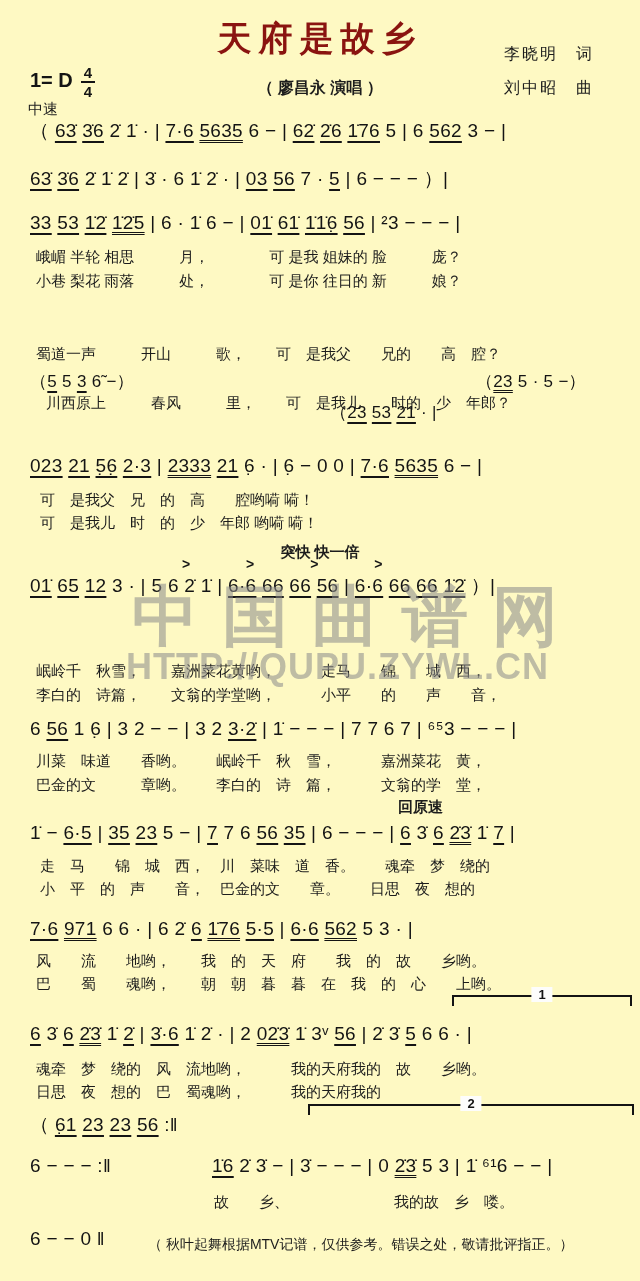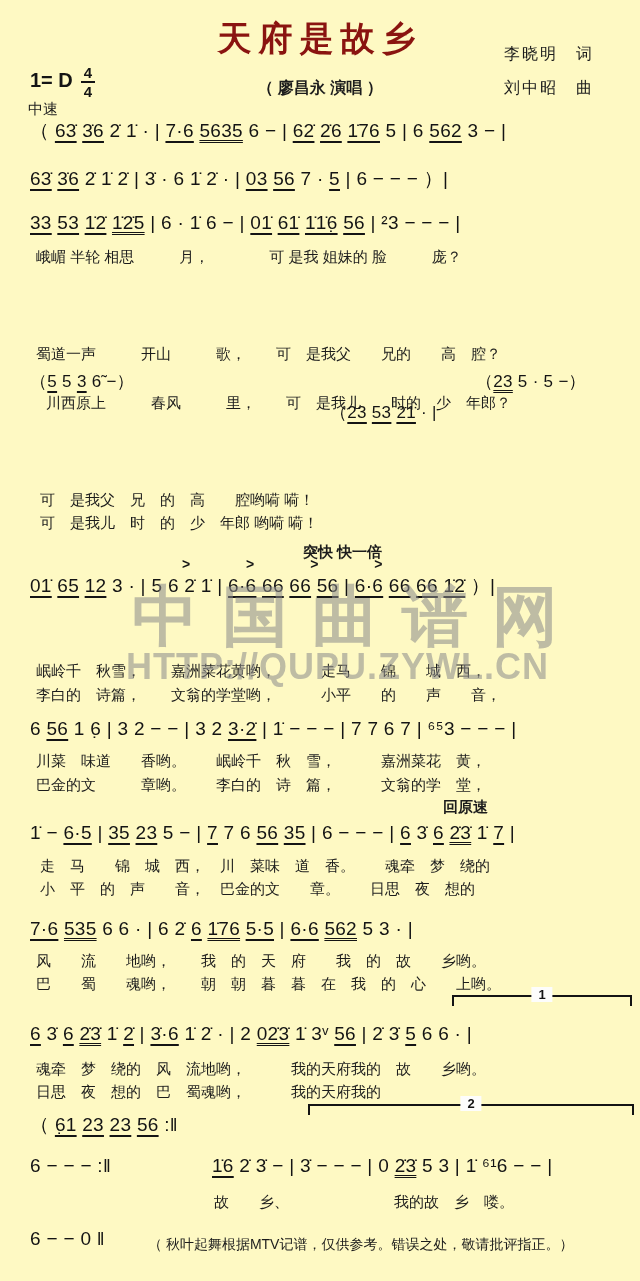--- a/index.html
+++ b/index.html
@@ -21,21 +21,21 @@
   .tsn{border-bottom:2px solid #141414;}
   .tempo{position:absolute;top:100px;left:28px;font-size:15px;color:#1c1c1c;}
   .n{
     position:absolute;left:30px;white-space:nowrap;
     font-size:19px;font-weight:normal;letter-spacing:.3px;color:#141414;z-index:1;
   }
   .u{text-decoration:underline;text-decoration-thickness:1.5px;text-underline-offset:4px;}
   .uu{text-decoration:underline double;text-decoration-thickness:1px;text-underline-offset:3px;}
   .l{position:absolute;left:36px;white-space:nowrap;font-size:15px;color:#1c1c1c;z-index:1;}
   .center{left:0;right:0;text-align:center;}
-  .mark{position:absolute;font-size:15px;font-weight:bold;color:#1c1c1c;z-index:1;padding-left:45px;}
+  .mark{position:absolute;font-size:15px;font-weight:bold;color:#1c1c1c;z-index:1;}
   .accents{position:absolute;font-size:14px;font-weight:bold;letter-spacing:26px;color:#141414;z-index:1;}
   .volta{position:absolute;height:9px;border-top:2px solid #141414;border-left:2px solid #141414;border-right:2px solid #141414;z-index:1;}
   .vl{position:absolute;top:-10px;left:50%;transform:translateX(-50%);background:#fdfdfc;padding:0 7px;font-size:13px;font-weight:bold;}
   .wm1{position:absolute;top:572px;left:94px;font-size:66px;font-weight:bold;letter-spacing:24px;
        color:#8b8b8b;opacity:.55;z-index:2;white-space:nowrap;pointer-events:none;margin-left:38px;}
   .wm2{position:absolute;top:646px;left:126px;font-size:36px;font-weight:bold;letter-spacing:1px;
        color:#8b8b8b;opacity:.55;z-index:2;white-space:nowrap;pointer-events:none;}
   .footnote{position:absolute;left:148px;top:1236px;font-size:14px;color:#1c1c1c;white-space:nowrap;z-index:1;}
 </style>
 </head>
@@ -51,47 +51,49 @@
   <div class="keysig">
     <span>1= D</span><span class="ts"><span class="tsn">4</span><span class="tsd">4</span></span>
   </div>
   <div class="tempo">中速</div>
 
   <div class="n" style="top:118px">（ <span class="u">63̇</span> <span class="u">3̇6</span> 2̇ 1̇ · | <span class="u">7·6</span> <span class="uu">5635</span> 6 − | <span class="u">62̇</span> <span class="u">2̇6</span> <span class="u">1̇76</span> 5 | 6 <span class="u">562</span> 3 − |</div>
   <div class="n" style="top:166px"><span class="u">63̇</span> <span class="u">3̇6</span> 2̇ 1̇ 2̇ | 3̇ · 6 1̇ 2̇ · | <span class="u">03</span> <span class="u">56</span> 7 · <span class="u">5</span> | 6 − − − ）|</div>
 
   <div class="n" style="top:212px"><span class="u">33</span> <span class="u">53</span> <span class="u">1̇2̇</span> <span class="uu">1̇2̇5</span> | 6 · 1̇ 6 − | <span class="u">01̇</span> <span class="u">61̇</span> <span class="u">1̇1̇6̣</span> <span class="u">56</span> | ²3 − − − |</div>
   <div class="l" style="top:248px">峨嵋 半轮 相思　　　月，　　　　可 是我 姐妹的 脸　　　庞？</div>
+  <div class="l" style="top:272px">小巷 梨花 雨落　　　处，　　　　可 是你 往日的 新　　　娘？</div>
 
   <div class="l" style="top:345px">蜀道一声　　　开山　　　歌，　　可　是我父　　兄的　　高　腔？</div>
   <div class="n" style="top:370px;font-size:17px">（<span class="u">5</span> 5 <span class="u">3</span> 6̃ −）</div>
   <div class="n" style="top:370px;left:476px;font-size:17px">（<span class="uu">23</span> 5 · 5 −）</div>
   <div class="l" style="top:394px;left:46px">川西原上　　　春风　　　里，　　可　是我儿　　时的　少　年郎？</div>
   <div class="n" style="top:401px;left:330px;font-size:17px">（<span class="u">23</span> <span class="u">53</span> <span class="u">2̇1̇</span> · |</div>
 
+  <div class="n" style="top:455px"><span class="u">023</span> <span class="u">21</span> <span class="u">5̣6̣</span> <span class="u">2·3</span> | <span class="uu">2333</span> <span class="u">21</span> 6̣ · | 6̣ − 0 0 | <span class="u">7·6</span> <span class="uu">5635</span> 6 − |</div>
   <div class="l" style="top:491px;left:40px">可　是我父　兄　的　高　　腔哟嗬 嗬！</div>
   <div class="l" style="top:514px;left:40px">可　是我儿　时　的　少　年郎 哟嗬 嗬！</div>
 
   <div class="mark center" style="top:543px">突快 快一倍</div>
   <div class="accents" style="top:556px;left:182px">&gt;  &gt;  &gt;  &gt;</div>
   <div class="n" style="top:573px"><span class="u">01̇</span> <span class="u">65</span> <span class="u">12</span> 3 · | 5 6 2̇ 1̇ | <span class="u">6·6</span> <span class="u">66</span> <span class="u">66</span> <span class="u">56</span> | <span class="u">6·6</span> <span class="u">66</span> <span class="u">66</span> <span class="u">1̇2̇</span> ）|</div>
 
   <div class="l" style="top:662px">岷岭千　秋雪，　　嘉洲菜花黄哟，　　　走马　　锦　　城　西，</div>
   <div class="l" style="top:686px">李白的　诗篇，　　文翁的学堂哟，　　　小平　　的　　声　　音，</div>
 
   <div class="n" style="top:718px">6 <span class="u">56</span> 1 6̣ | 3 2 − − | 3 2 <span class="u">3·2̇</span> | 1̇ − − − | 7 7 6 7 | ⁶⁵3 − − − |</div>
   <div class="l" style="top:752px">川菜　味道　　香哟。　　岷岭千　秋　雪，　　　嘉洲菜花　黄，</div>
   <div class="l" style="top:776px">巴金的文　　　章哟。　　李白的　诗　篇，　　　文翁的学　堂，</div>
 
   <div class="mark" style="top:798px;left:398px">回原速</div>
   <div class="n" style="top:822px">1̇ − <span class="u">6·5</span> | <span class="u">35</span> <span class="u">23</span> 5 − | <span class="u">7</span> 7 6 <span class="u">56</span> <span class="u">35</span> | 6 − − − | <span class="u">6</span> 3̇ <span class="u">6</span> <span class="uu">2̇3̇</span> 1̇ <span class="u">7</span> |</div>
   <div class="l" style="top:857px;left:40px">走　马　　锦　城　西，　川　菜味　道　香。　　魂牵　梦　绕的</div>
   <div class="l" style="top:880px;left:40px">小　平　的　声　　音，　巴金的文　　章。　　日思　夜　想的</div>
 
-  <div class="n" style="top:918px"><span class="u">7·6</span> <span class="uu">535</span> 6 6 · | 6 2̇ <span class="u">6</span> <span class="uu">1̇76</span> <span class="u">5·5</span> | <span class="u">6·6</span> <span class="uu">562</span> 5 3 · |</div>
+  <div class="n" style="top:918px"><span class="u">7·6</span> <span class="uu">971</span> 6 6 · | 6 2̇ <span class="u">6</span> <span class="uu">1̇76</span> <span class="u">5·5</span> | <span class="u">6·6</span> <span class="uu">562</span> 5 3 · |</div>
   <div class="l" style="top:952px">风　　流　　地哟，　　我　的　天　府　　我　的　故　　乡哟。</div>
   <div class="l" style="top:975px">巴　　蜀　　魂哟，　　朝　朝　暮　暮　在　我　的　心　　上哟。</div>
 
   <div class="volta" style="top:995px;left:452px;width:176px">
     <span class="vl">1</span>
   </div>
 
   <div class="n" style="top:1023px"><span class="u">6</span> 3̇ <span class="u">6</span> <span class="uu">2̇3̇</span> 1̇ <span class="u">2̇</span> | <span class="u">3̇·6</span> 1̇ 2̇ · | 2 <span class="uu">02̇3̇</span> 1̇ 3ᵛ <span class="u">56</span> | 2̇ 3̇ <span class="u">5</span> 6 6 · |</div>
   <div class="l" style="top:1060px">魂牵　梦　绕的　风　流地哟，　　　我的天府我的　故　　乡哟。</div>
   <div class="l" style="top:1083px">日思　夜　想的　巴　蜀魂哟，　　　我的天府我的</div>

